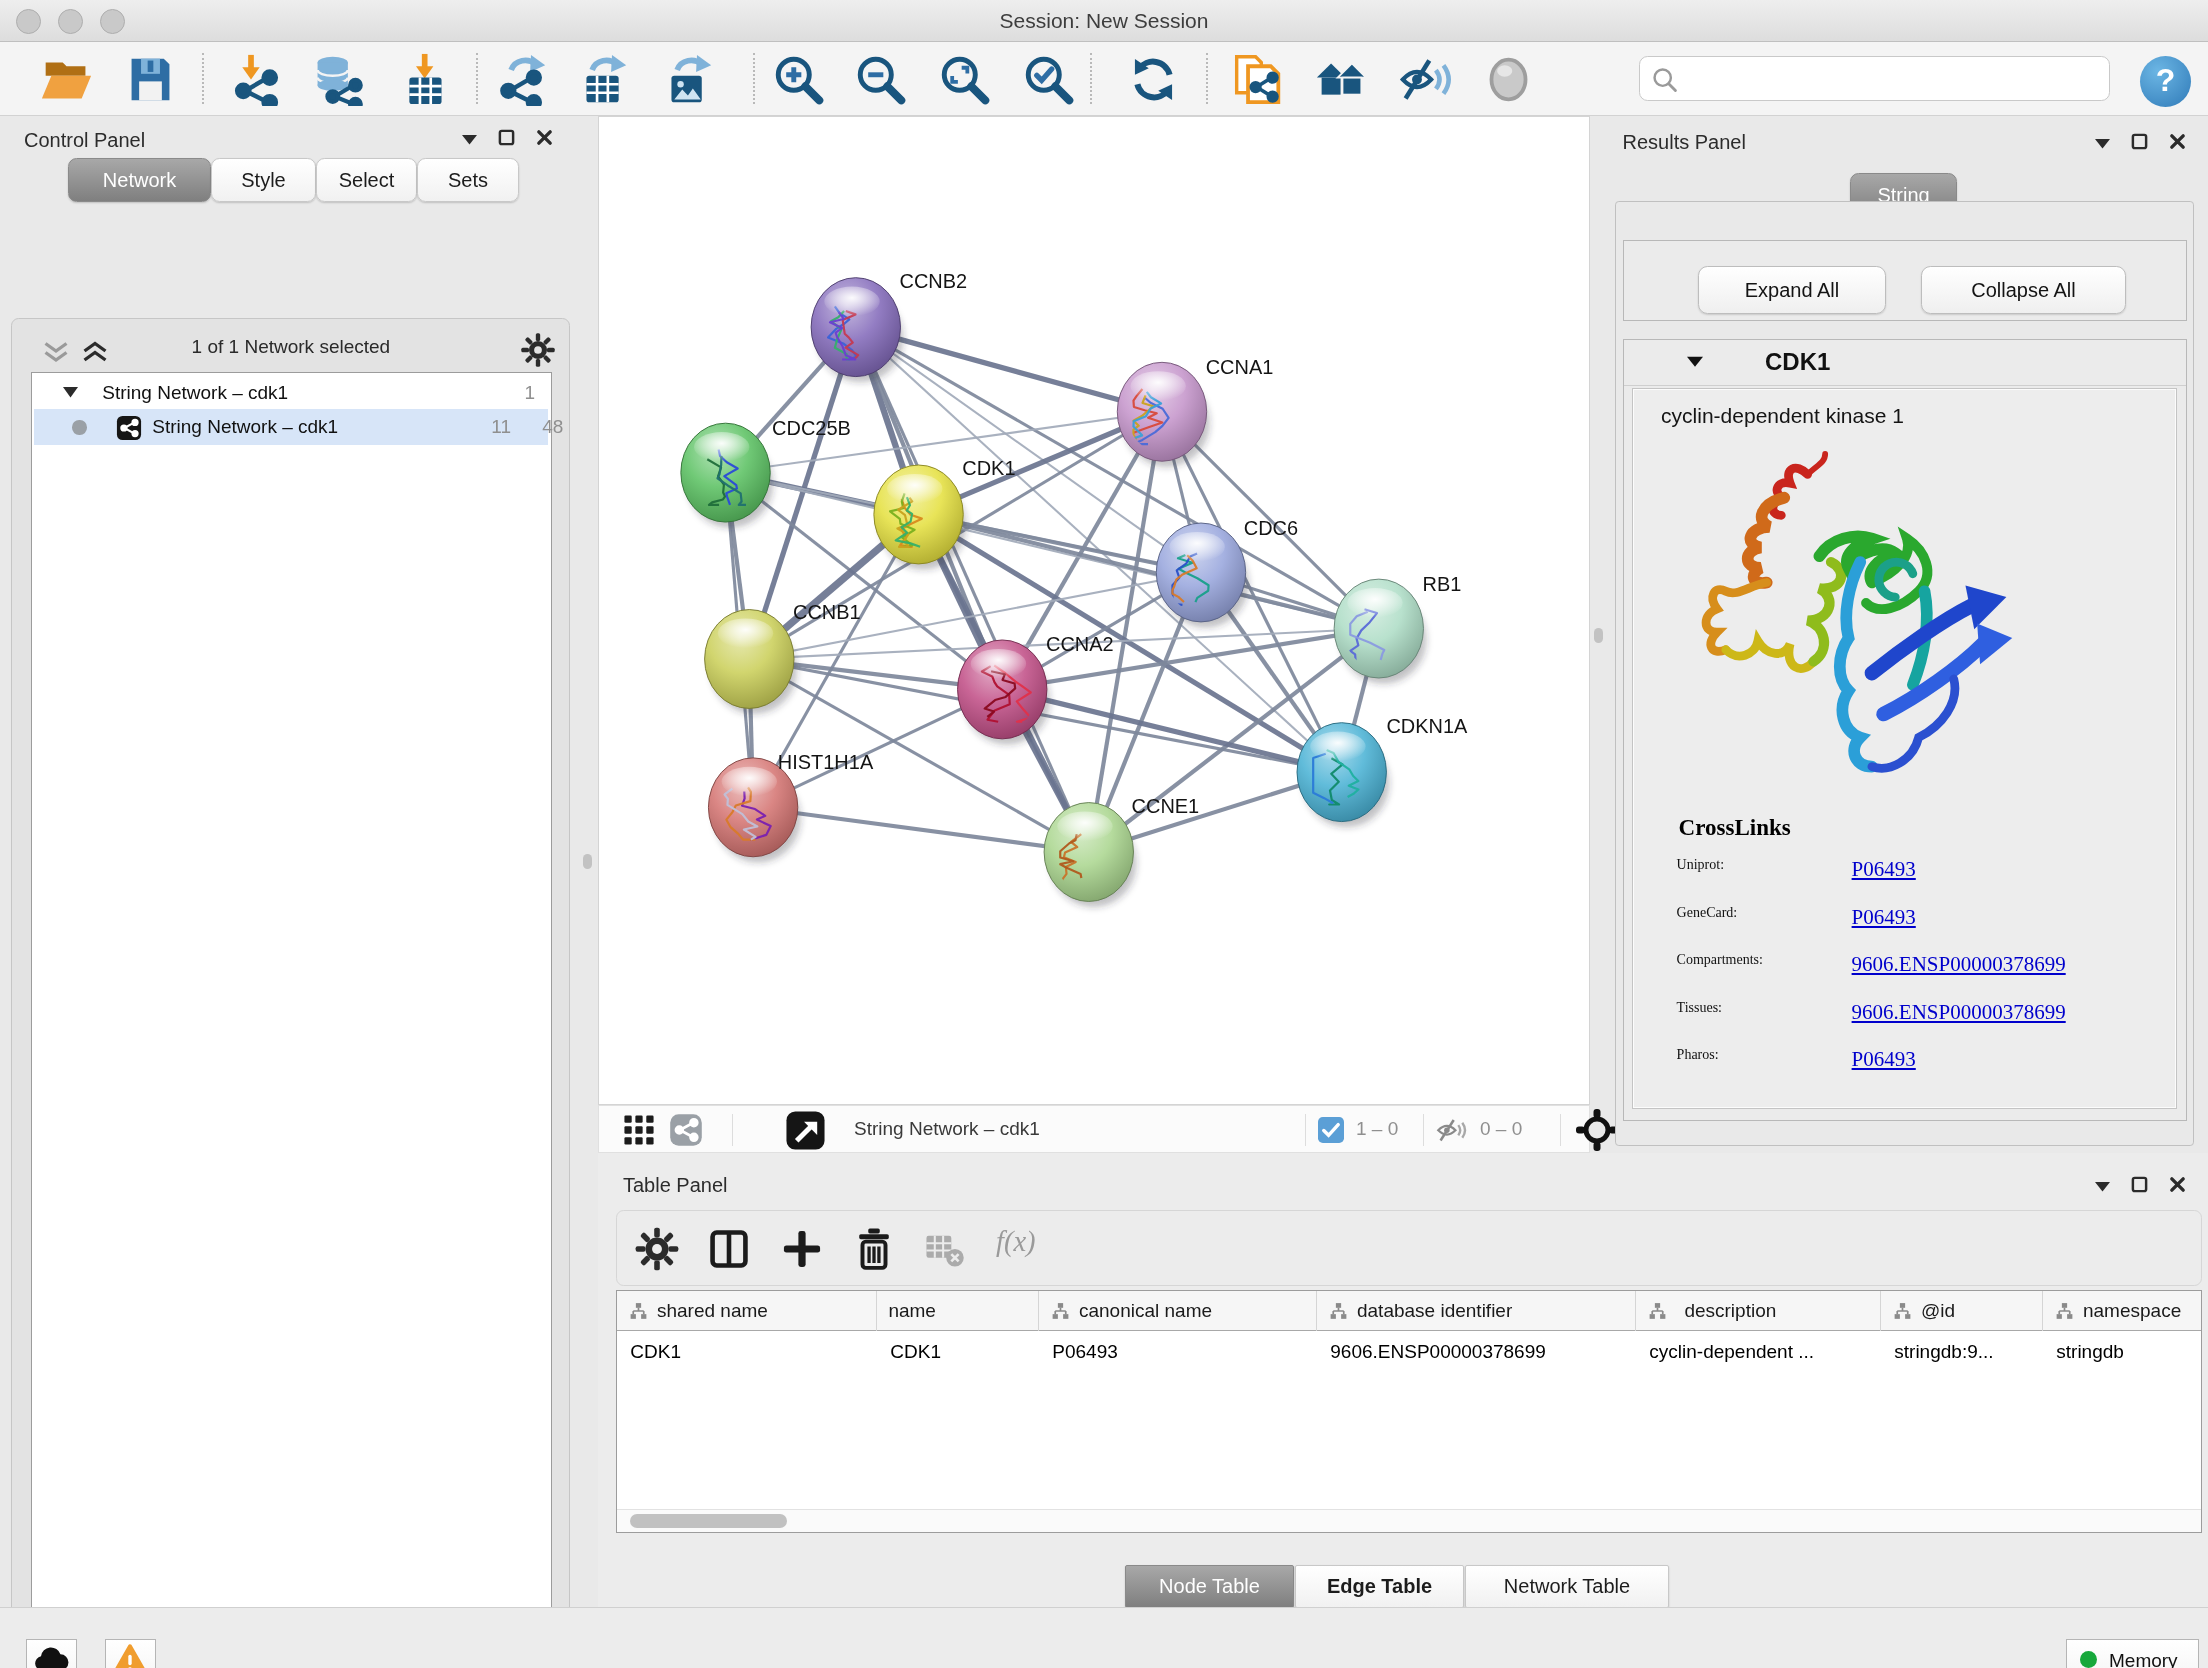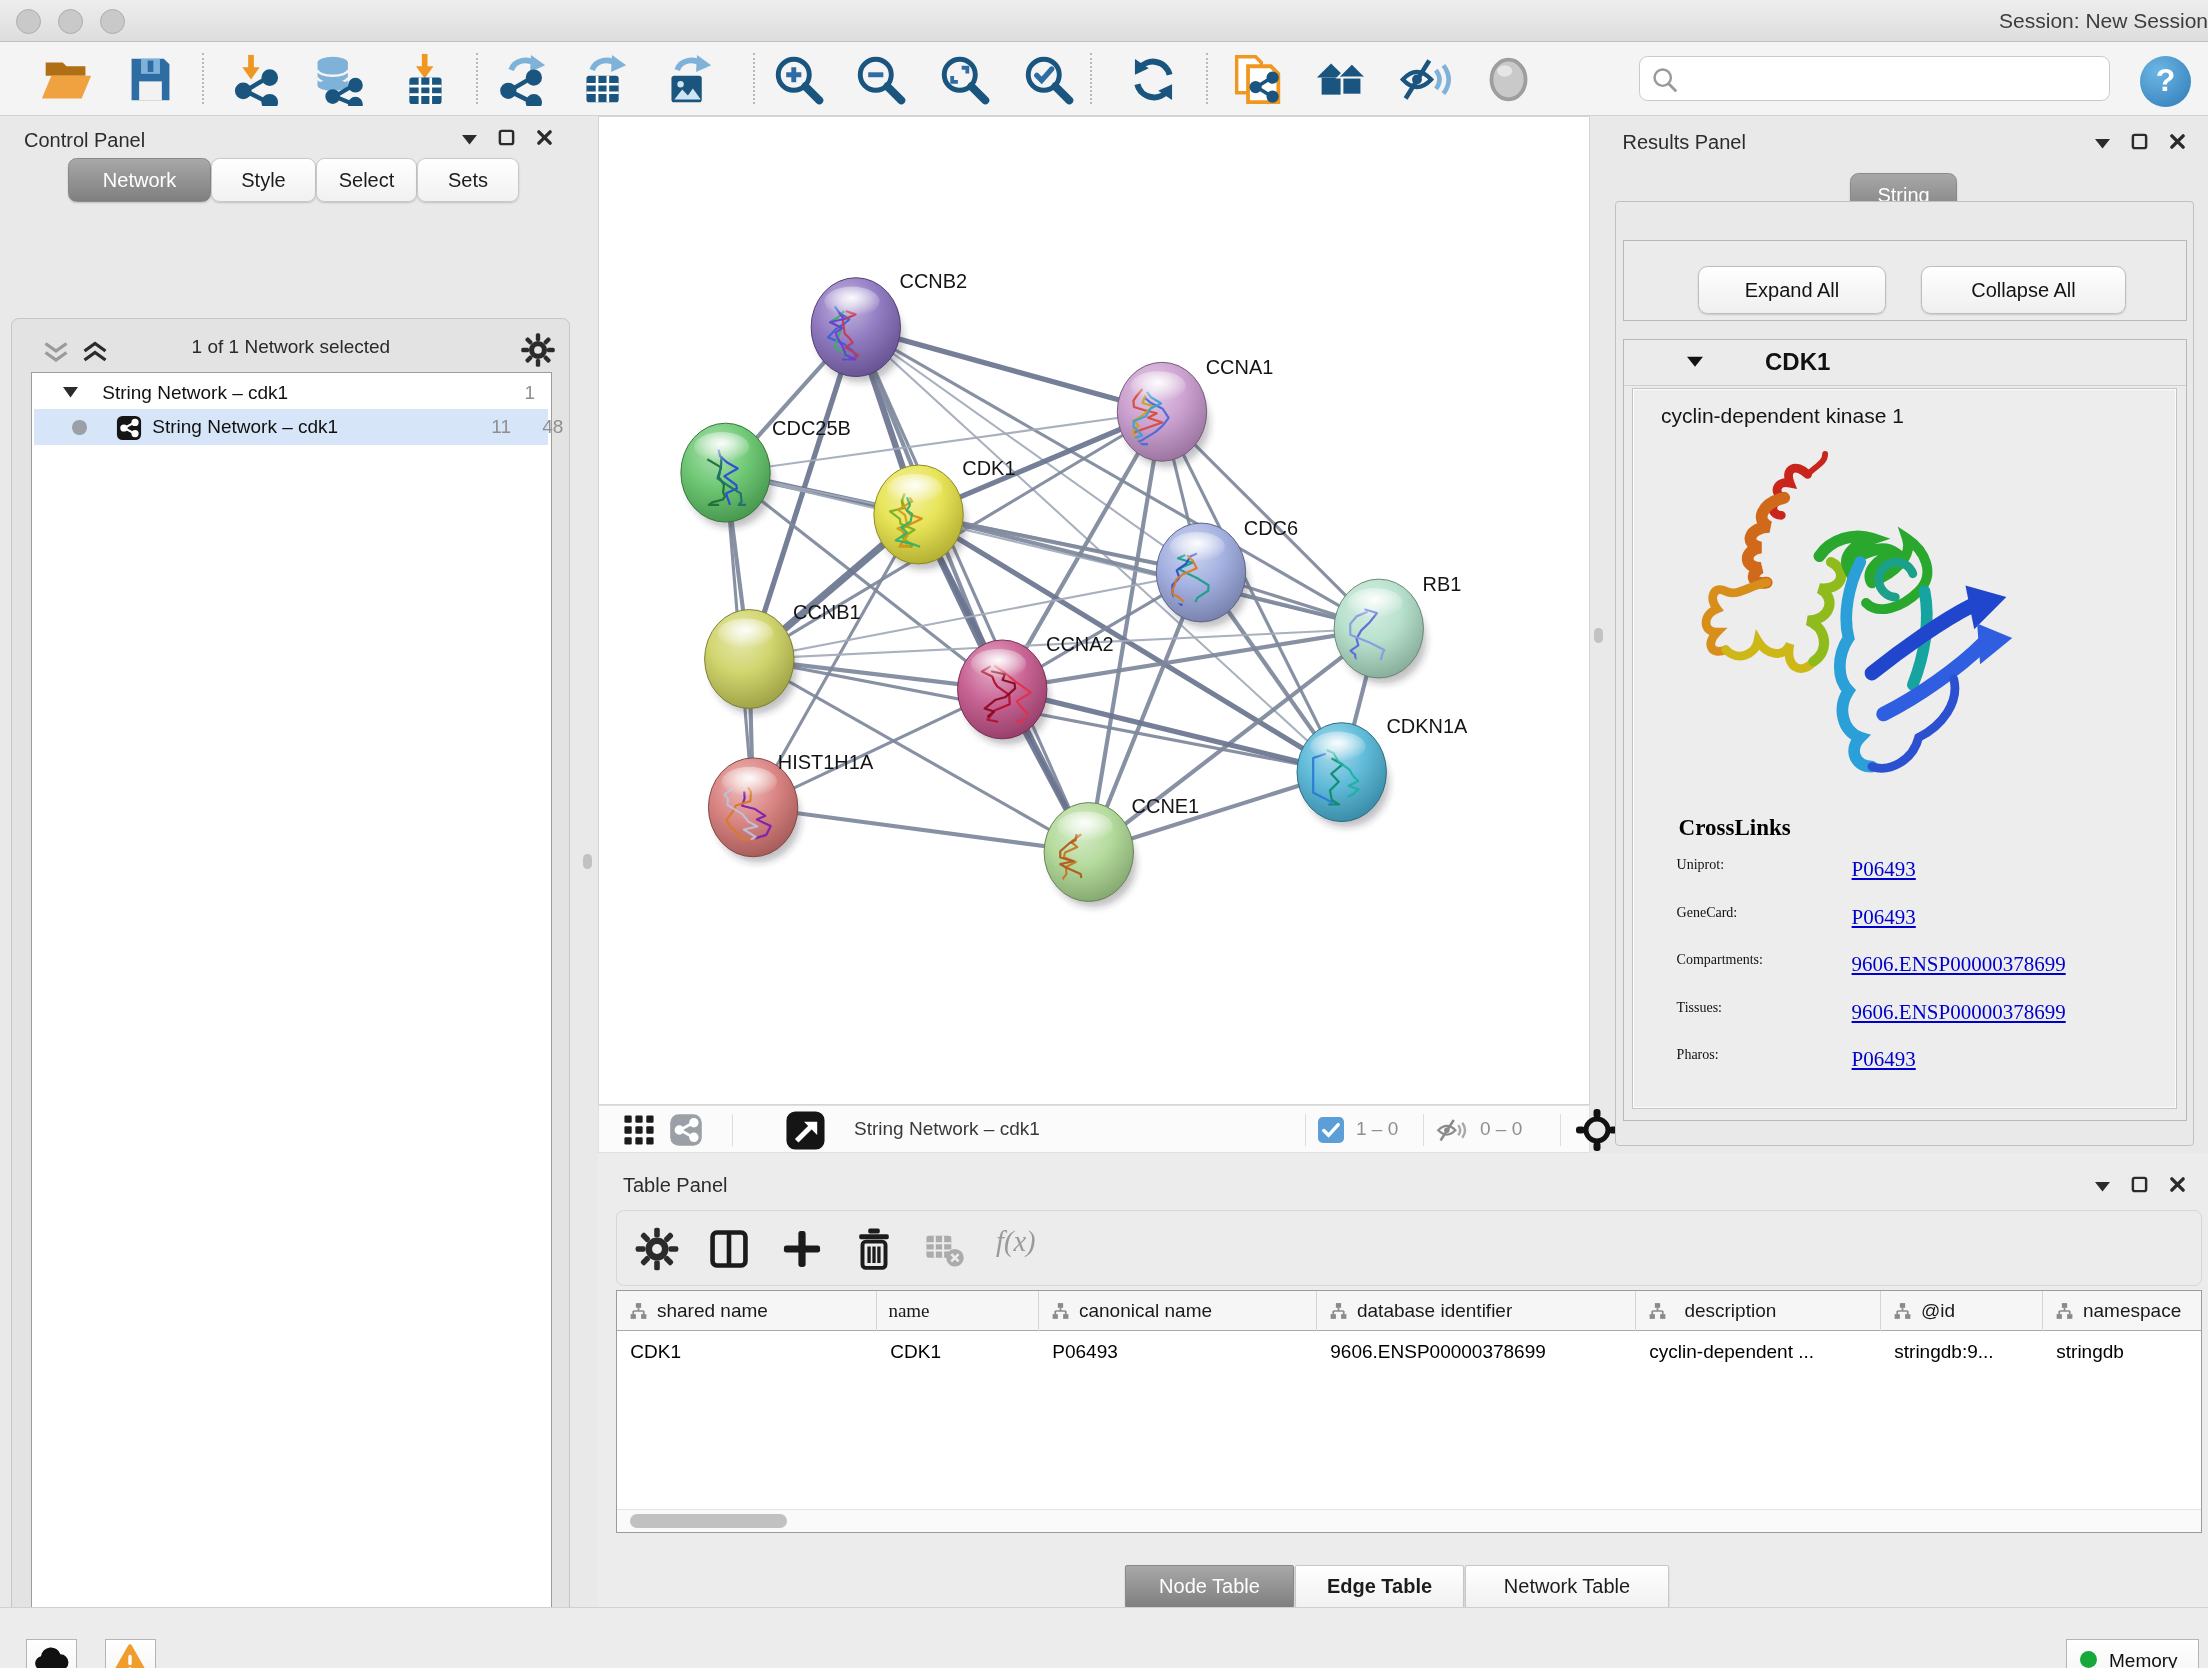--- a/index.html
+++ b/index.html
@@ -5,21 +5,21 @@
   * { margin:0; padding:0; box-sizing:border-box; }
   html,body { width:2208px; height:1668px; }
   body { position:relative; background:#e9e9e9; font-family:"Liberation Sans",sans-serif; color:#222; overflow:hidden; }
   .abs { position:absolute; }
 
   
   .titlebar { left:0; top:0; width:2208px; height:42px;
     background:linear-gradient(#eeeeee,#dddddd); border-bottom:1px solid #bfbfbf; }
   .traffic { border-radius:50%; width:25px; height:25px; top:8.6px;
     background:#c9c9c9; border:1px solid #aeaeae; }
-  .win-title { width:100%; text-align:right; top:0; line-height:42px; font-size:21px; color:#3d3d3d; }
+  .win-title { width:100%; text-align:center; top:0; line-height:42px; font-size:21px; color:#3d3d3d; }
 
   
   .toolbar { left:0; top:42px; width:2208px; height:74px; background:#f4f4f4; border-bottom:1.9px solid #d2d2d2; }
   .ticon { top:10.5px; width:53px; height:53px; cursor:pointer; }
   .tsep { top:11.4px; height:51px; border-left:2.9px dotted #b9b9b9; width:0; }
   .searchbox { left:1639px; top:14.3px; width:471px; height:45px; background:#fff; border:1.9px solid #c9c9c9; border-radius:8.6px; }
   .searchbox svg { position:absolute; left:11.4px; top:8.6px; }
   .search-input { position:absolute; left:44px; top:3.8px; width:409px; height:33px; border:none; outline:none; font-size:19px; background:transparent; font-family:"Liberation Sans",sans-serif; }
   .helpbtn { left:2140px; top:14.3px; width:51px; height:51px; border-radius:50%;
     background:radial-gradient(circle at 35% 30%, #6cb6e4, #2f7ab8); color:#fff; font-size:32px; font-weight:bold;
@@ -761,21 +761,21 @@
   <div class="th-row" id="th-row">
       <div class="th" style="width: 260px;">
         <svg width="21" height="21" viewBox="0 0 20 20">
           <rect x="7.5" y="2" width="5" height="4.5" fill="#8a8a8a"></rect>
           <path d="M10 6.5v3M5 9.5h10M5 9.5v3M15 9.5v3" stroke="#8a8a8a" stroke-width="1.6" fill="none"></path>
           <rect x="2.5" y="12.5" width="5" height="4.5" fill="#8a8a8a"></rect>
           <rect x="12.5" y="12.5" width="5" height="4.5" fill="#8a8a8a"></rect>
         </svg>
         <span>shared name</span>
       </div>
-      <div class="th" style="width: 162px; font-family: Liberation Serif, serif;">
+      <div class="th" style="width: 162px;">
         <span>name</span>
       </div>
       <div class="th" style="width: 278px;">
         <svg width="21" height="21" viewBox="0 0 20 20">
           <rect x="7.5" y="2" width="5" height="4.5" fill="#8a8a8a"></rect>
           <path d="M10 6.5v3M5 9.5h10M5 9.5v3M15 9.5v3" stroke="#8a8a8a" stroke-width="1.6" fill="none"></path>
           <rect x="2.5" y="12.5" width="5" height="4.5" fill="#8a8a8a"></rect>
           <rect x="12.5" y="12.5" width="5" height="4.5" fill="#8a8a8a"></rect>
         </svg>
         <span>canonical name</span>

